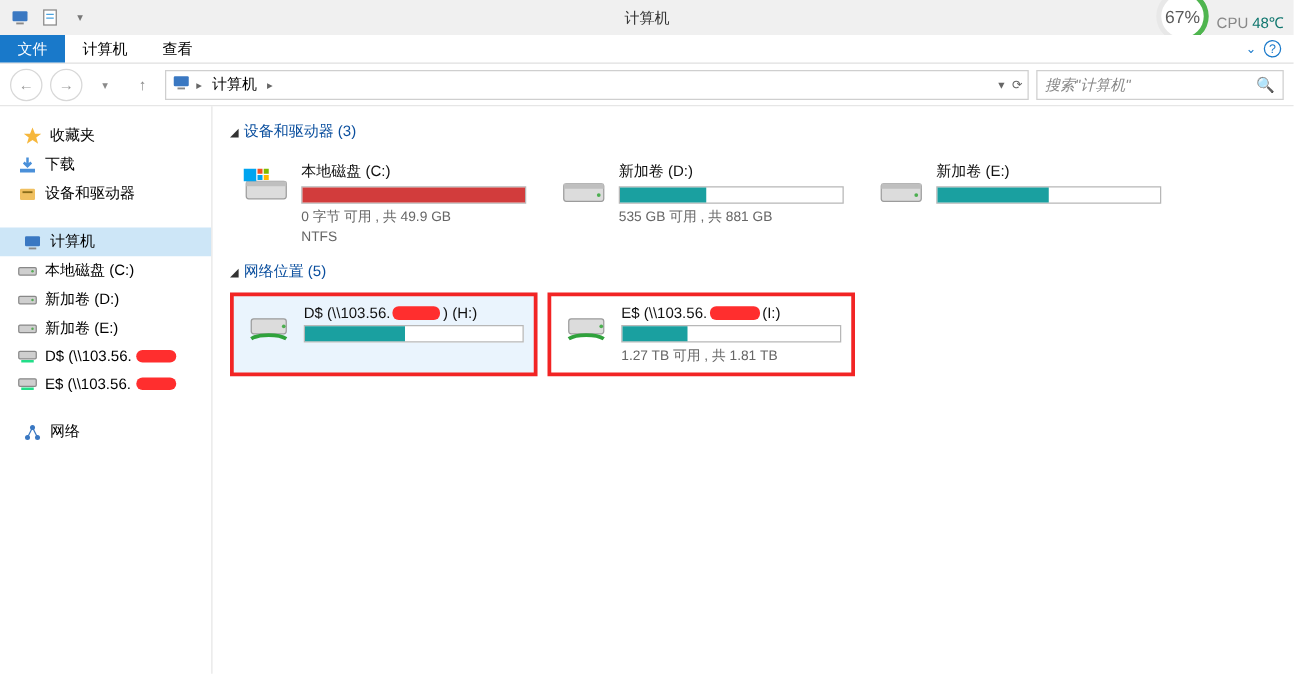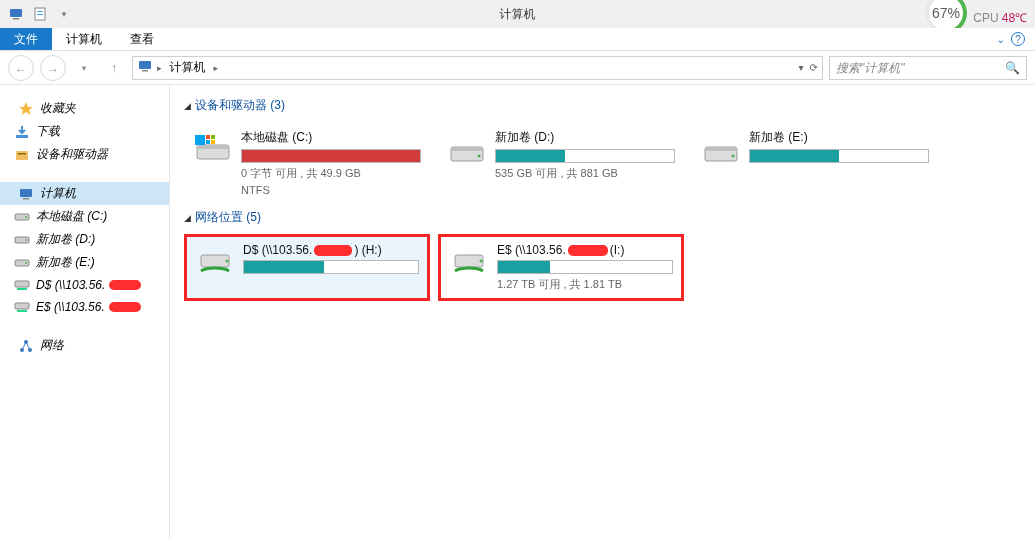--- a/index.html
+++ b/index.html
@@ -6,21 +6,21 @@
 body { width: 1035px; height: 542px; background: #fff; position: relative; overflow: hidden; }
 
 .titlebar { height: 28px; background: #f0f0f0; display: flex; align-items: center; position: relative; }
 .titlebar-icons { display: flex; gap: 8px; padding-left: 8px; }
 .tb-icon { width: 16px; height: 16px; display: flex; align-items: center; justify-content: center; }
 .titlebar-title { position: absolute; left: 50%; transform: translateX(-50%); color: #333; }
 .cpu-widget { position: absolute; right: 0; top: 0; display: flex; align-items: center; gap: 6px; padding-right: 8px; }
 .cpu-ring { width: 42px; height: 42px; border-radius: 50%; border: 4px solid #e8e8e8; border-top-color: #4fb54f; border-right-color: #4fb54f; display: flex; align-items: center; justify-content: center; margin-top: -8px; background:#fff; transform: rotate(45deg);}
 .cpu-ring span { transform: rotate(-45deg); font-size: 14px; color: #5a5a5a; }
 .cpu-temp { font-size: 11px; color: #888; }
-.cpu-temp .deg { color: #be185d; }
+.cpu-temp .deg { color: #0f766e; }
 
 .ribbon { height: 23px; background: #fff; border-bottom: 1px solid #e0e0e0; display: flex; align-items: stretch; position: relative; }
 .ribbon-tab { padding: 4px 14px; cursor: pointer; display: flex; align-items: center; text-align: center; }
 .ribbon-tab.active { background: #1979ca; color: #fff; }
 .ribbon-help { margin-left: auto; display: flex; align-items: center; gap: 6px; padding-right: 10px; color: #1979ca; }
 .help-chev { font-size: 10px; }
 
 .navbar { height: 34px; display: flex; align-items: center; gap: 6px; padding: 4px 8px; border-bottom: 1px solid #e6e6e6; }
 .nav-btn { width: 24px; height: 24px; border: none; background: transparent; border-radius: 2px; color: #8a8a8a; display: flex; align-items: center; justify-content: center; cursor: pointer; }
 .nav-btn:disabled { opacity: .5; cursor: default; }
@@ -31,21 +31,21 @@
 .addr-right { margin-left: auto; display: flex; gap: 6px; color: #666; }
 .addr-right span { font-size: 10px; }
 .searchbox { width: 198px; height: 24px; border: 1px solid #cfcfcf; display: flex; align-items: center; padding: 0 6px; }
 .searchbox input { border: none; outline: none; flex: 1; font-size: 12px; color: #333; }
 .searchbox input::placeholder { color: #888; font-style: italic; }
 .searchbox .sicon { color: #666; }
 
 .body { display: flex; height: 454px; }
 .sidebar { width: 170px; border-right: 1px solid #e6e6e6; padding-top: 12px; overflow-y: auto; }
 .side-group { margin-bottom: 16px; }
-.side-item { display: flex; align-items: center; gap: 6px; padding: 3px 6px 3px 18px; cursor: pointer; white-space: nowrap; font-style: italic; }
+.side-item { display: flex; align-items: center; gap: 6px; padding: 3px 6px 3px 18px; cursor: pointer; white-space: nowrap; }
 .side-item.child { padding-left: 14px; }
 .side-item.selected { background: #cde6f7; }
 .side-ico { width: 16px; height: 16px; display: inline-flex; align-items: center; justify-content: center; }
 .redact-side { display:inline-block; width:32px; height:10px; background:#ff2e2e; border-radius:5px; vertical-align:middle; margin-left:-2px; }
 
 .content { flex: 1; padding: 12px 6px; overflow: auto; }
 .section-hdr { display: flex; align-items: center; gap: 4px; color: #0b4f9e; margin: 0 0 8px 8px; }
 .section-hdr .tri { font-size: 9px; color:#333; }
 .drive-row { display: flex; flex-wrap: wrap; gap: 8px; margin-bottom: 6px; padding-left: 8px; }
 

